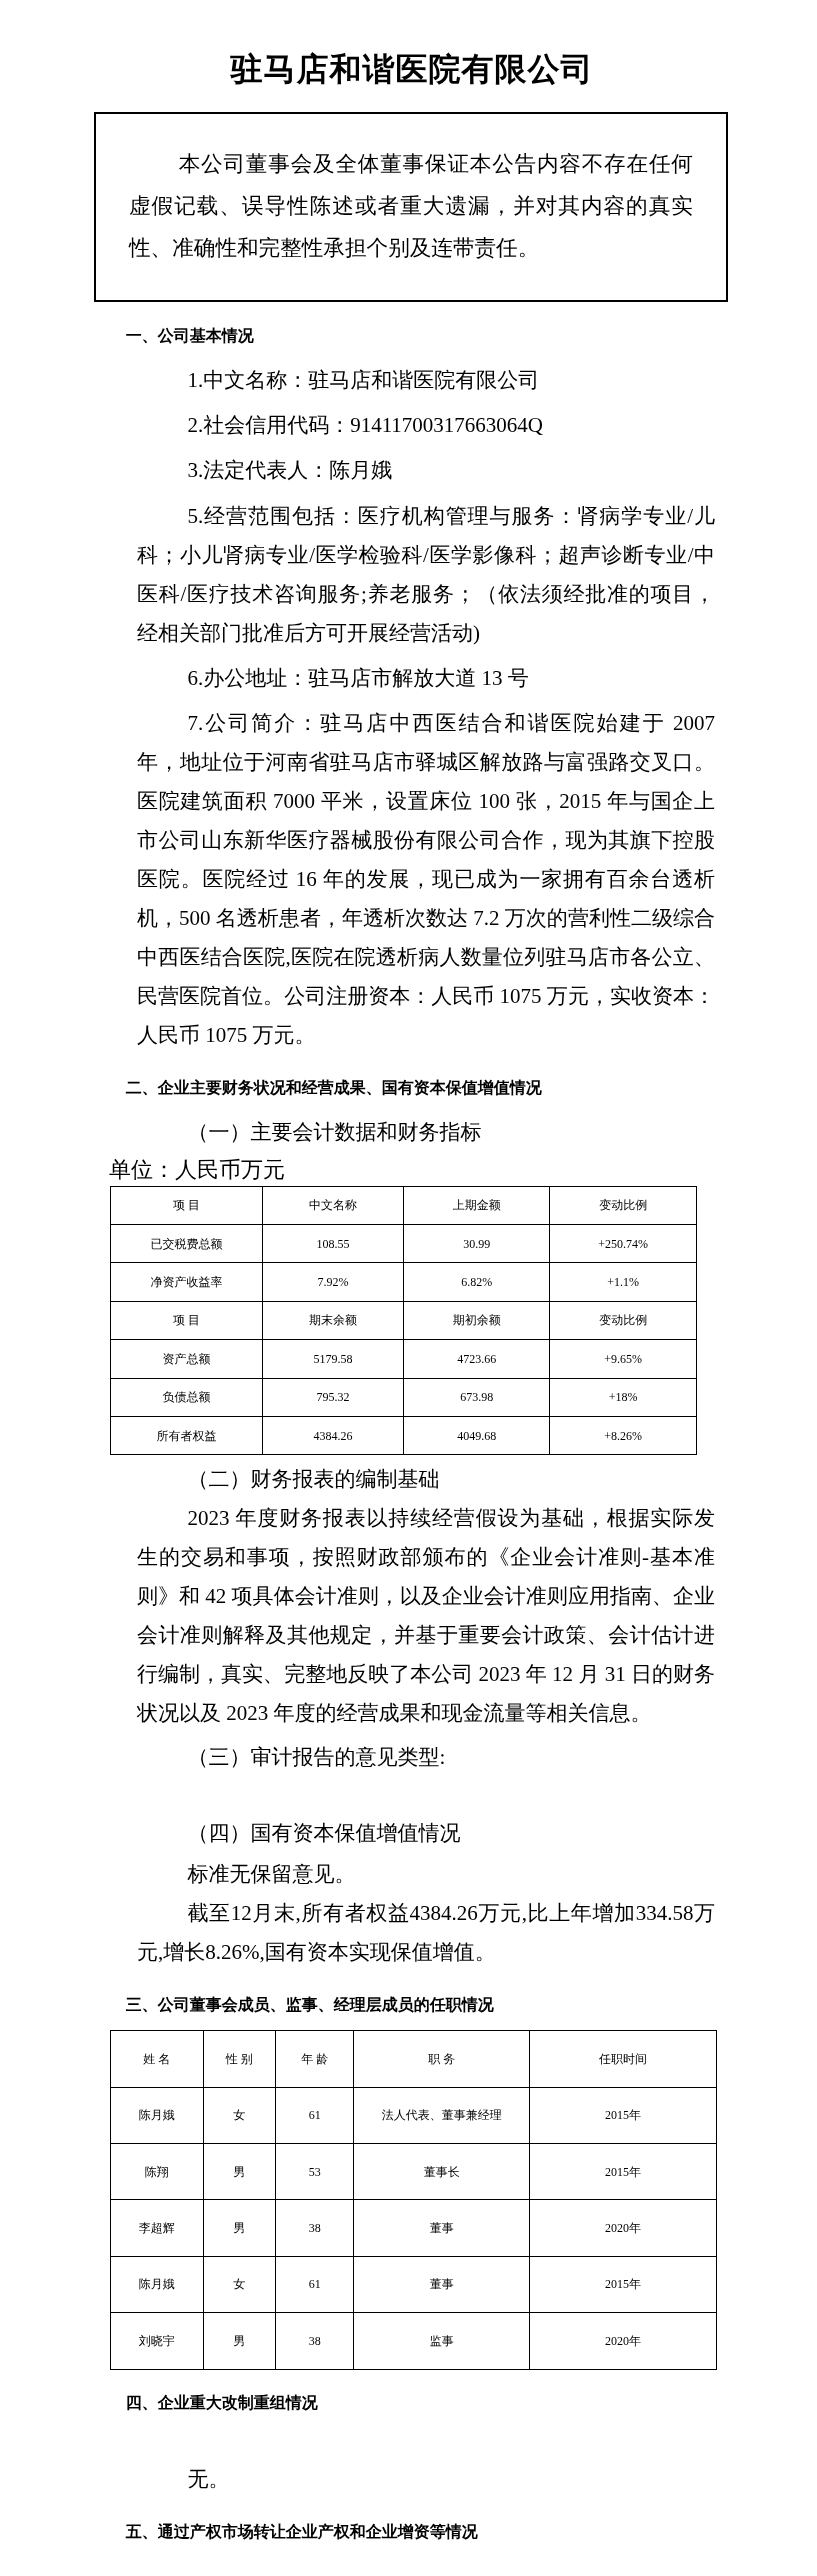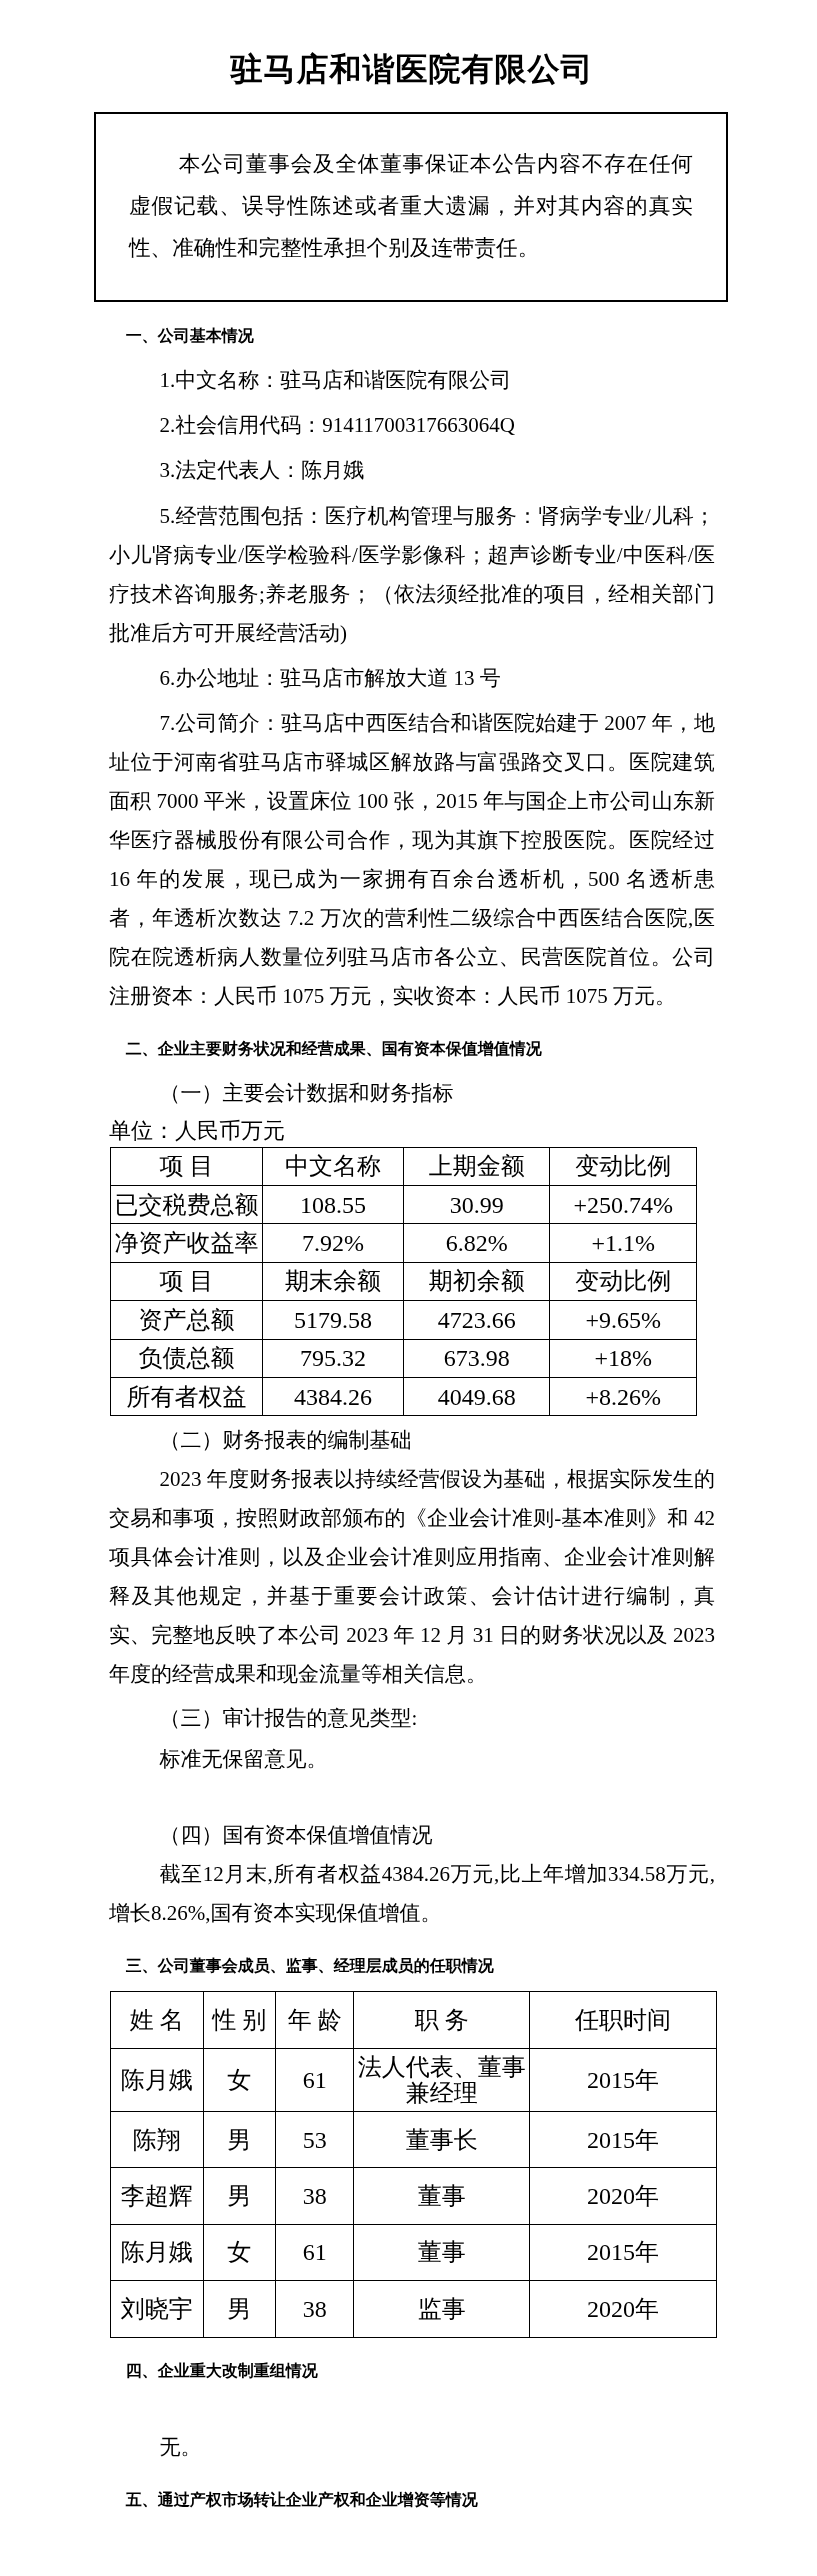--- a/index.html
+++ b/index.html
@@ -40,21 +40,21 @@
     text-align: justify;
     text-indent: 2.3em;
   }
   
   .para {
     margin: 0;
     font-size: 21px;
     line-height: 39px;
     text-align: justify;
   }
-  .ind2 { text-indent: 2.4em; }
+  .ind2 { text-indent: 2.4em; margin-left: 28px; }
   .item { margin-bottom: 6.2px; }
   .h-major {
     font-family: "Liberation Sans", "DejaVu Sans", sans-serif;
     font-weight: bold;
     font-size: 16px;
     line-height: 40px;
     margin: 13.4px 0 5.2px 0;
     text-indent: 1.05em;
     text-align: justify;
   }
@@ -73,21 +73,21 @@
     border-collapse: collapse;
     table-layout: fixed;
     margin: 2.1px 0 5.2px 1px;
   }
   table.fin-table { width: 587px; }
   table.off-table { width: 607px; }
   .doc-table td {
     border: 1.5px solid #000;
     text-align: center;
     vertical-align: middle;
-    font-size: 24px;
+    font-size: 12px;
     line-height: 26px;
     padding: 5.2px 3.1px;
     word-break: break-all;
   }
   .fin-table td { height: 27px; }
   .off-table td { height: 45px; }
   .fin-table .c0 { width: 26%; }
   .fin-table .c1 { width: 24%; }
   .fin-table .c2 { width: 25%; }
   .fin-table .c3 { width: 25%; }
@@ -163,22 +163,22 @@
         <td>4384.26</td>
         <td>4049.68</td>
         <td>+8.26%</td>
       </tr>
     </tbody>
   </table>
 
   <p class="para ind2 sub-head">（二）财务报表的编制基础</p>
   <p class="para ind2">2023 年度财务报表以持续经营假设为基础，根据实际发生的交易和事项，按照财政部颁布的《企业会计准则-基本准则》和 42 项具体会计准则，以及企业会计准则应用指南、企业会计准则解释及其他规定，并基于重要会计政策、会计估计进行编制，真实、完整地反映了本公司 2023 年 12 月 31 日的财务状况以及 2023 年度的经营成果和现金流量等相关信息。</p>
   <p class="para ind2 sub-head">（三）审计报告的意见类型:</p>
+  <p class="para ind2 sub-head gap-top">（四）国有资本保值增值情况</p>
   <p class="para ind2 answer">标准无保留意见。</p>
-  <p class="para ind2 sub-head gap-top">（四）国有资本保值增值情况</p>
   <p class="para ind2">截至12月末,所有者权益4384.26万元,比上年增加334.58万元,增长8.26%,国有资本实现保值增值。</p>
 
   <p class="h-major">三、公司董事会成员、监事、经理层成员的任职情况</p>
   <table class="doc-table off-table">
     <tbody>
       <tr>
         <td class="c0">姓 名</td>
         <td class="c1">性 别</td>
         <td class="c2">年 龄</td>
         <td class="c3">职  务</td>

